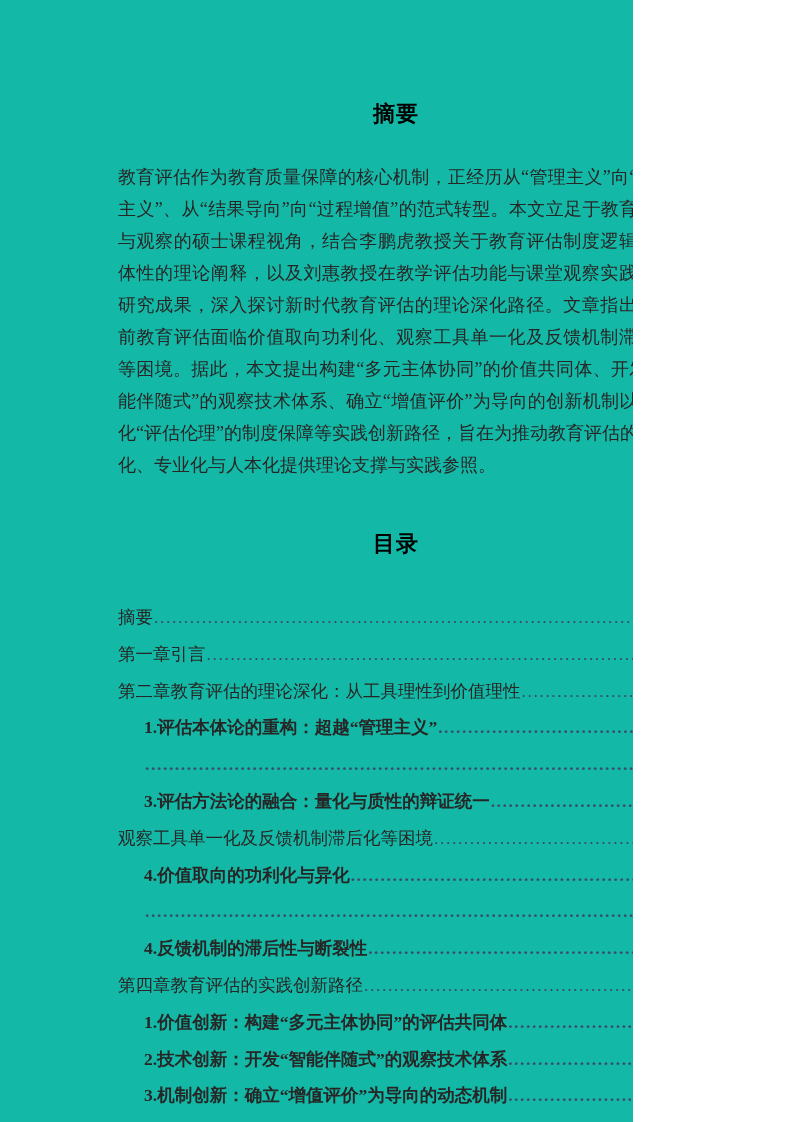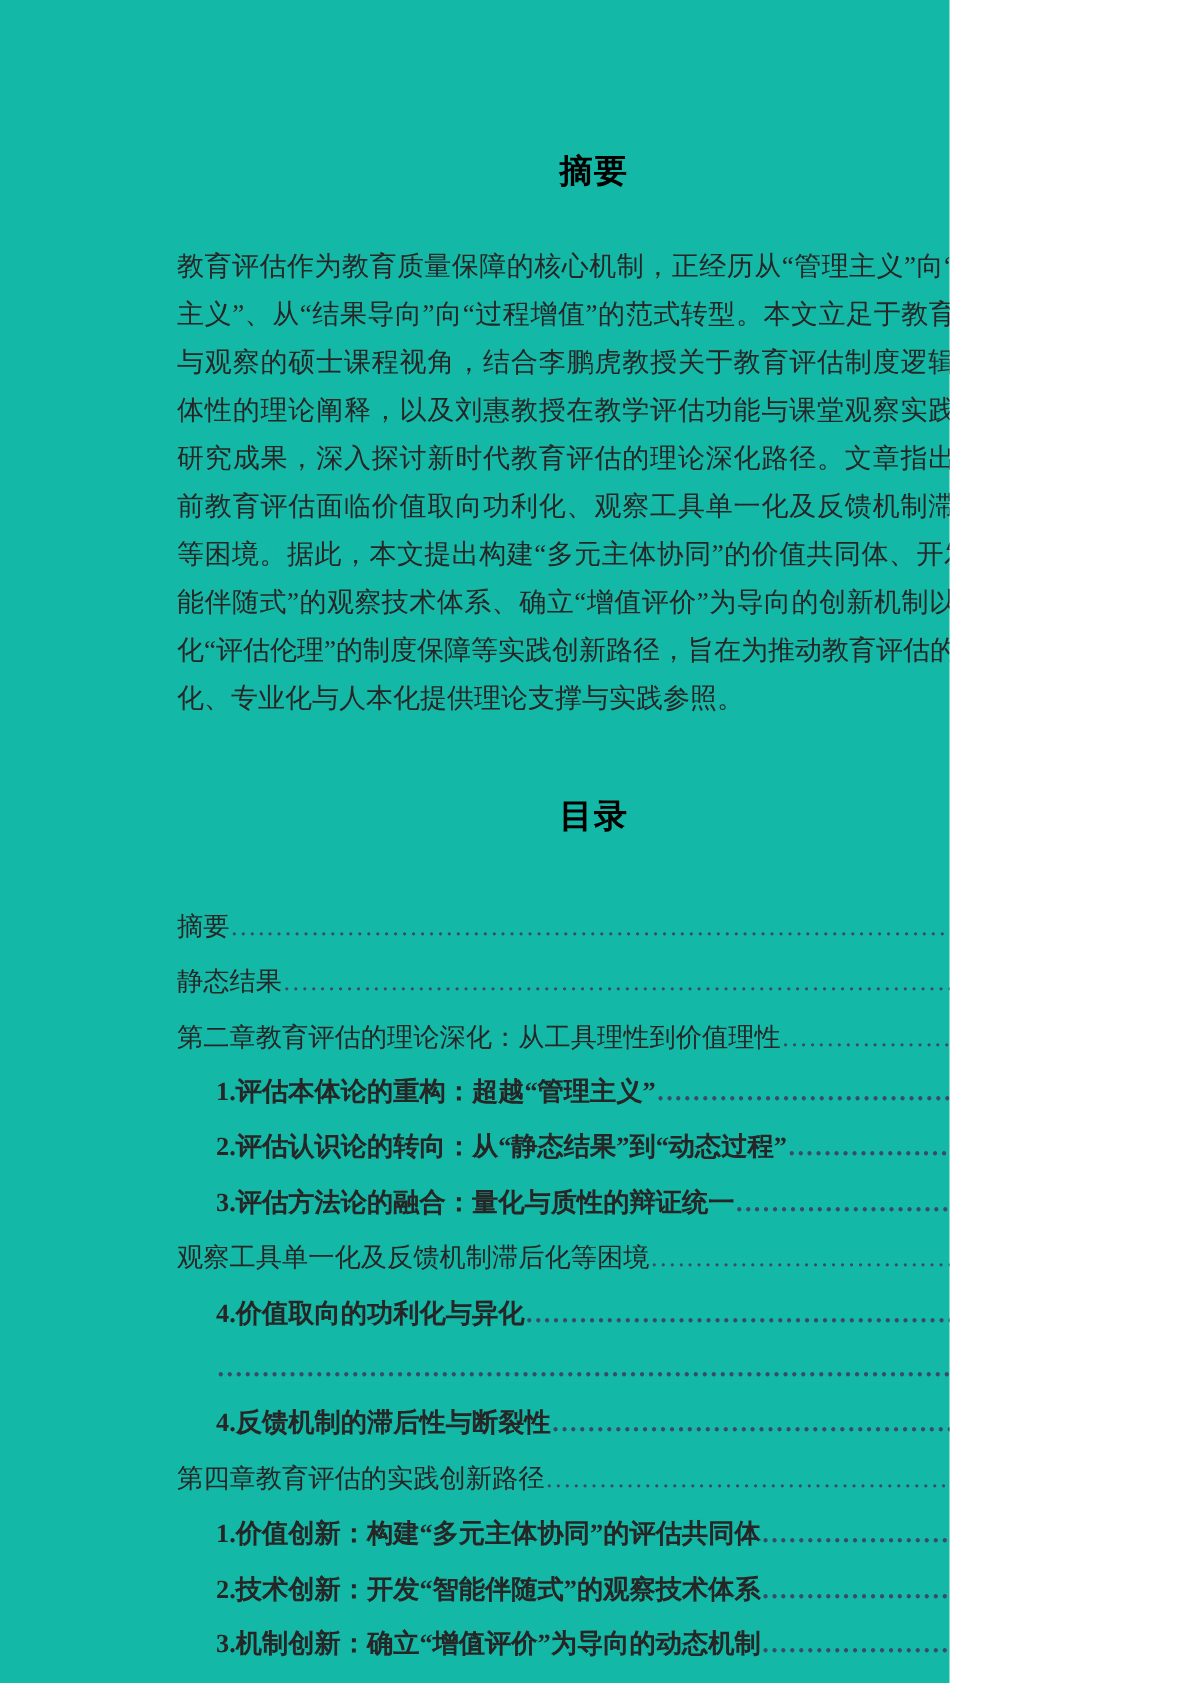--- a/index.html
+++ b/index.html
@@ -117,36 +117,35 @@
 
     <div id="toc-heading-wrap">
       <div class="doc-heading">目录</div>
       <div class="toc" id="toc-list">
           <div class="toc-entry">
             <span class="toc-label">摘要</span>
             <span class="toc-dots"></span>
             <span class="toc-page">2</span>
           </div>
           <div class="toc-entry">
-            <span class="toc-label">静态结果</span>
+            <span class="toc-label">第一章引言</span>
             <span class="toc-dots"></span>
             <span class="toc-page">3</span>
           </div>
           <div class="toc-entry">
             <span class="toc-label">第二章教育评估的理论深化：从工具理性到价值理性</span>
             <span class="toc-dots"></span>
             <span class="toc-page">3</span>
           </div>
           <div class="toc-entry level-2">
             <span class="toc-label">1.评估本体论的重构：超越“管理主义”</span>
             <span class="toc-dots"></span>
             <span class="toc-page">3</span>
           </div>
           <div class="toc-entry level-2">
-            <span class="toc-label">2.评估认识论的转向：从“静态结果”到“动态过程”</span>
             <span class="toc-dots"></span>
             <span class="toc-page">3</span>
           </div>
           <div class="toc-entry level-2">
             <span class="toc-label">3.评估方法论的融合：量化与质性的辩证统一</span>
             <span class="toc-dots"></span>
             <span class="toc-page">4</span>
           </div>
           <div class="toc-entry">
             <span class="toc-label">观察工具单一化及反馈机制滞后化等困境</span>

